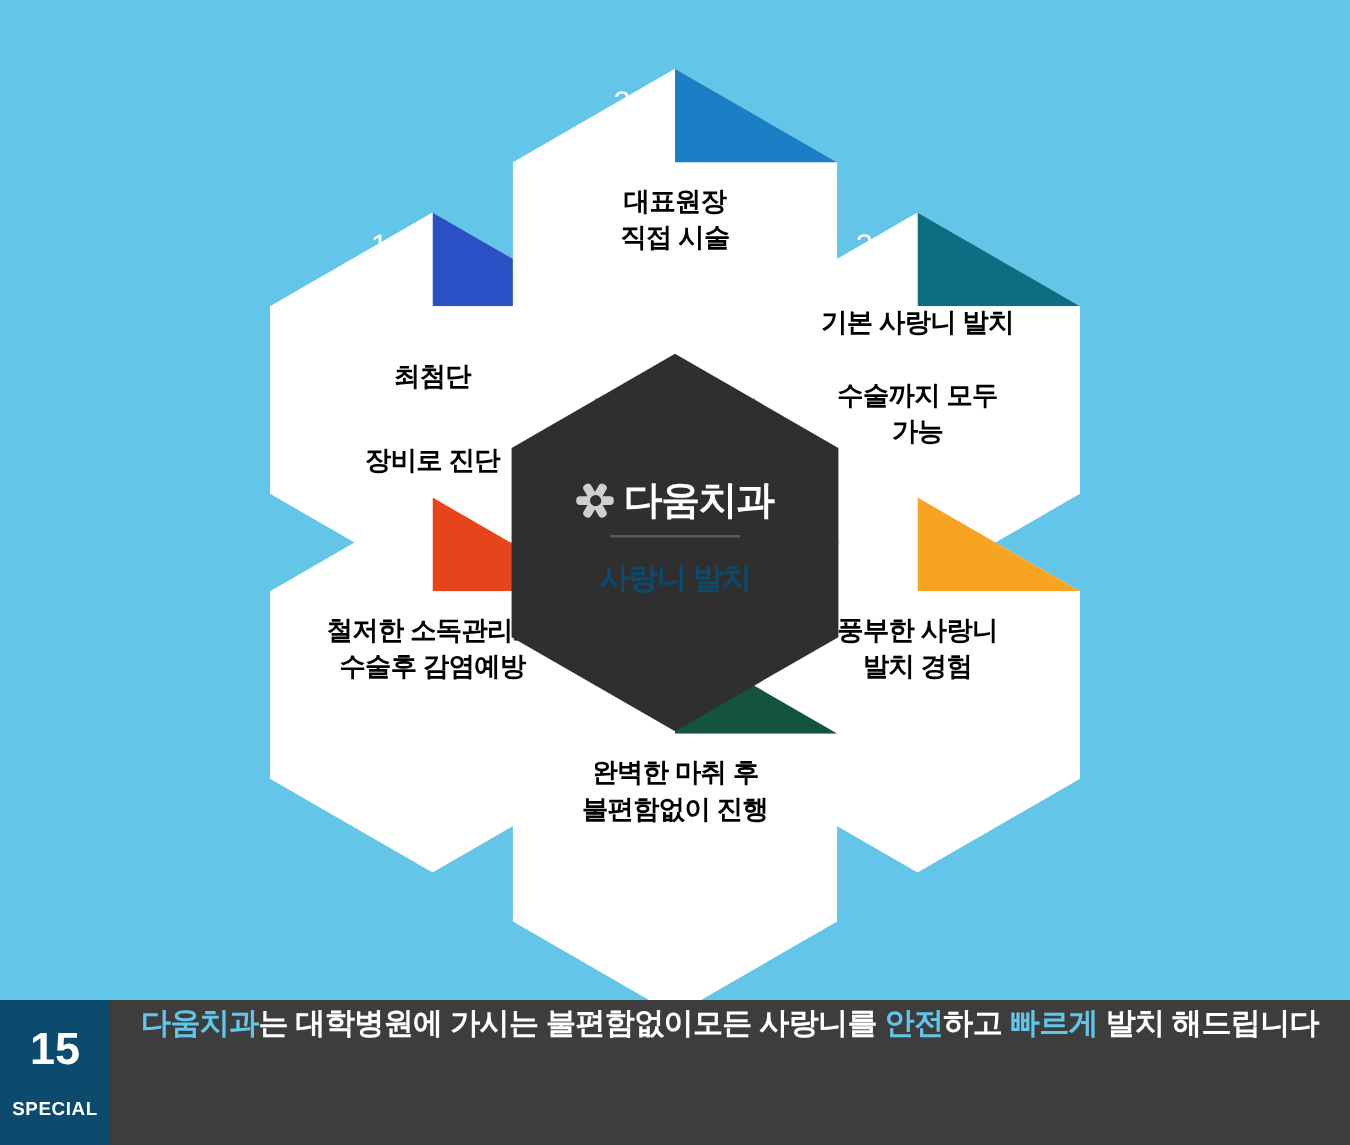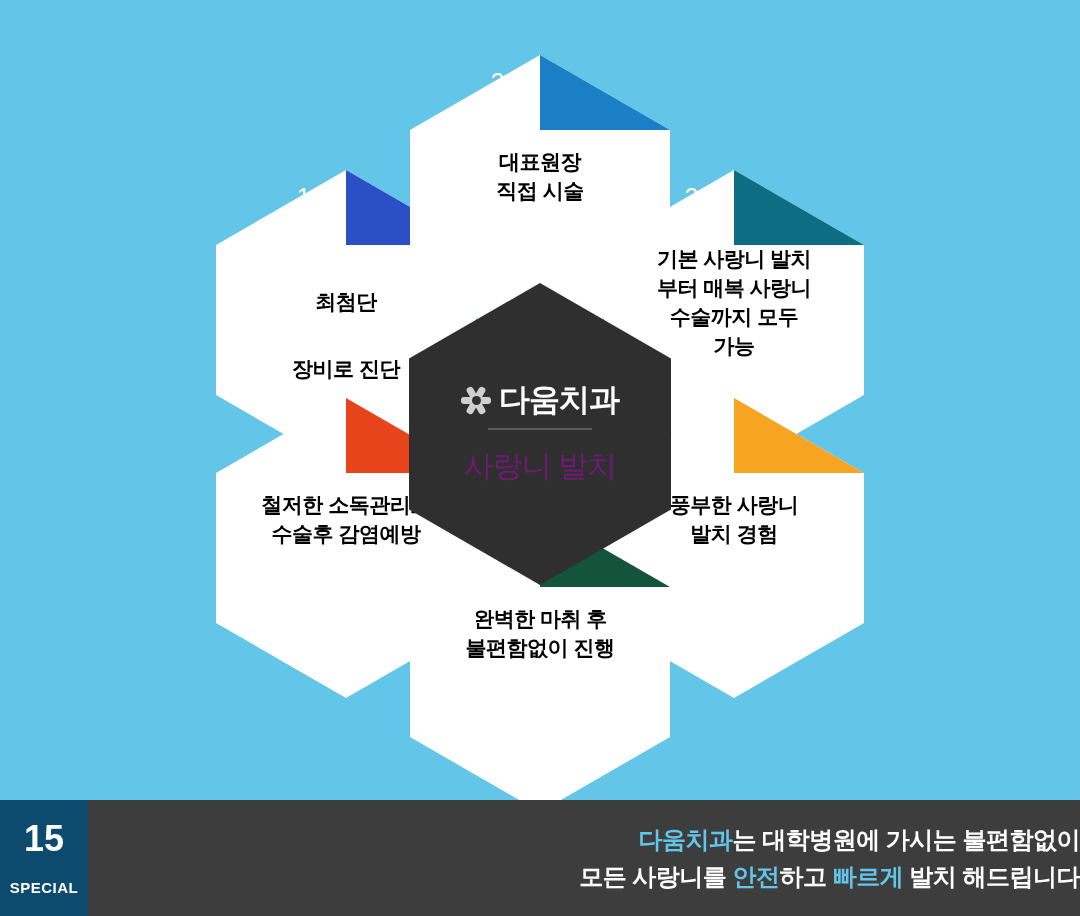--- a/index.html
+++ b/index.html
@@ -117,23 +117,23 @@
     top: 145px;
     width: 104px;
     height: 2px;
     background: #5a5a5a;
   }
   #hex-center .sub {
     position: absolute;
     left: 0; width: 100%;
     top: 163px;
     text-align: center;
-    color: #701a75;
-    font-size: 30px;
-    font-weight: normal;
+    color: #0c4a6e;
+    font-size: 24px;
+    font-weight: bold;
     letter-spacing: -1px;
   }
 
   
   #bottom-bar {
     position: absolute;
     left: 0; bottom: 0;
     width: 1080px; height: 116px;
     background: #3d3d3d;
     display: flex;
@@ -156,22 +156,22 @@
   }
   #special-badge .word {
     font-size: 15px;
     font-weight: bold;
     letter-spacing: 0.5px;
     margin-top: 22px;
   }
   #bottom-text {
     flex: 1;
     display: flex;
-    flex-direction: column;
-    align-items: flex-end;
+    flex-direction: row;
+    align-items: flex-start;
     justify-content: center;
     color: #ffffff;
     font-size: 24px;
     font-weight: bold;
     line-height: 1.55;
     letter-spacing: -0.5px;
   }
   #bottom-text .hl { color: #63c5e8; }
   #bottom-text .line { white-space: nowrap; }
 </style>
@@ -196,21 +196,20 @@
       <div class="num">2</div>
       <div class="label" style="top:93px;">대표원장</div>
       <div class="label" style="top:122px;">직접 시술</div>
     </div>
 
     <div class="hex" style="left:604px; top:170px;">
       <div class="shape"></div>
       <div class="corner" id="c3" style="background: rgb(13, 110, 131);"></div>
       <div class="num">3</div>
       <div class="label" style="top:75px;">기본 사랑니 발치</div>
-      <div class="label" style="top:104px;">부터 매복 사랑니</div>
       <div class="label" style="top:133px;">수술까지 모두</div>
       <div class="label" style="top:162px;">가능</div>
     </div>
 
     <div class="hex" style="left:604px; top:398px;">
       <div class="shape"></div>
       <div class="corner" id="c4" style="background: rgb(247, 164, 35);"></div>
       <div class="num">4</div>
       <div class="label" style="top:122px;">발치 경험</div>
       <div class="label" style="top:93px;">풍부한 사랑니</div>

